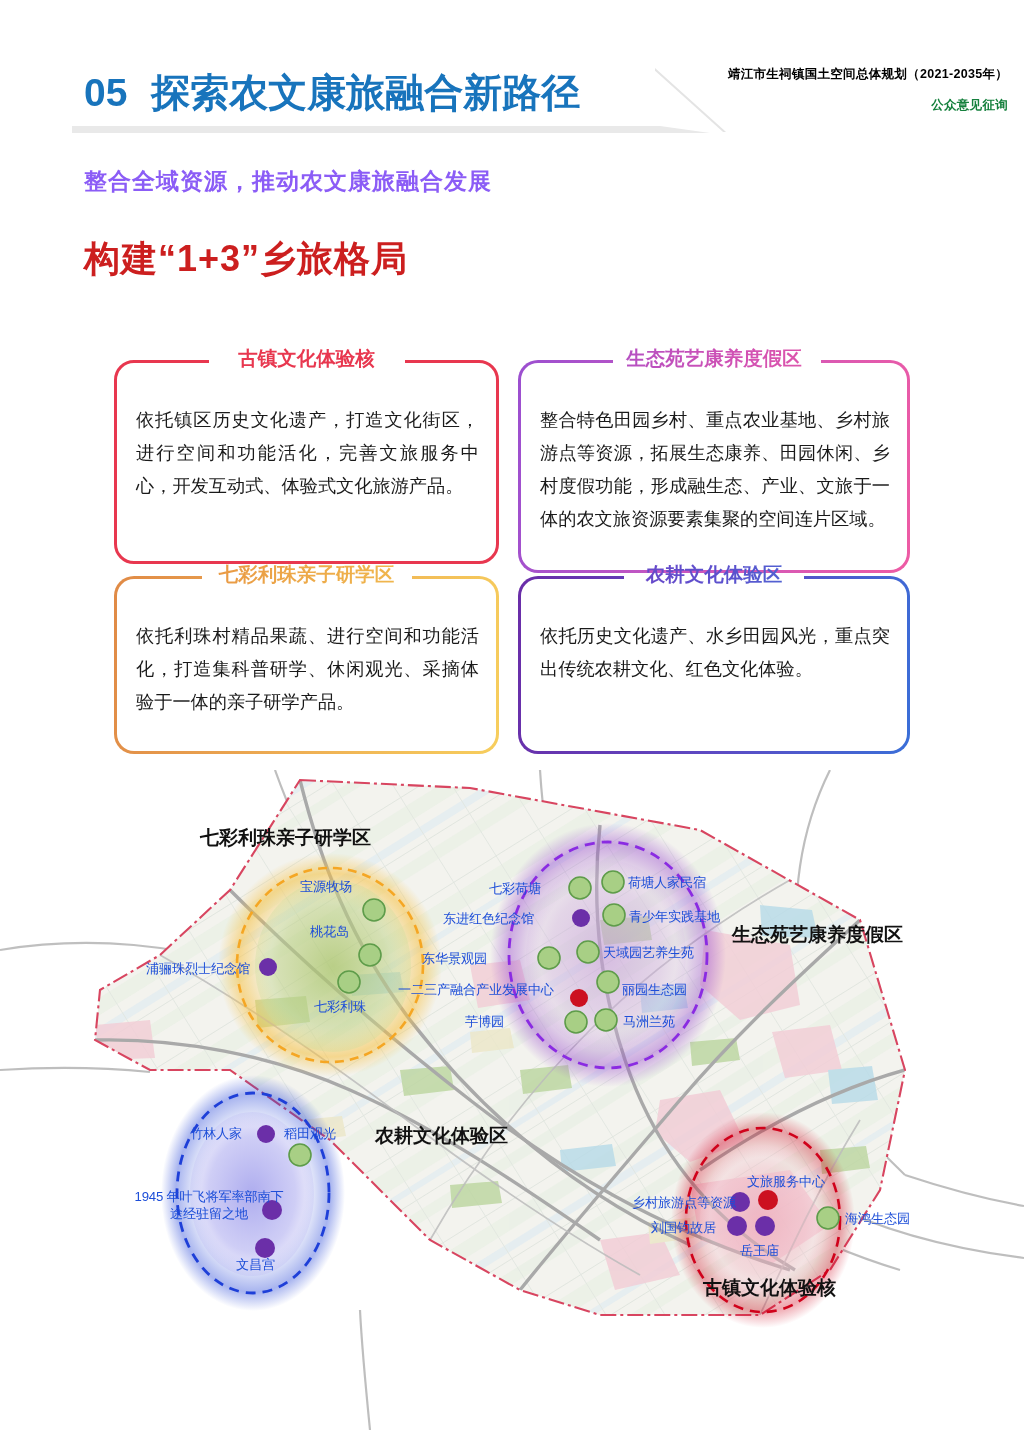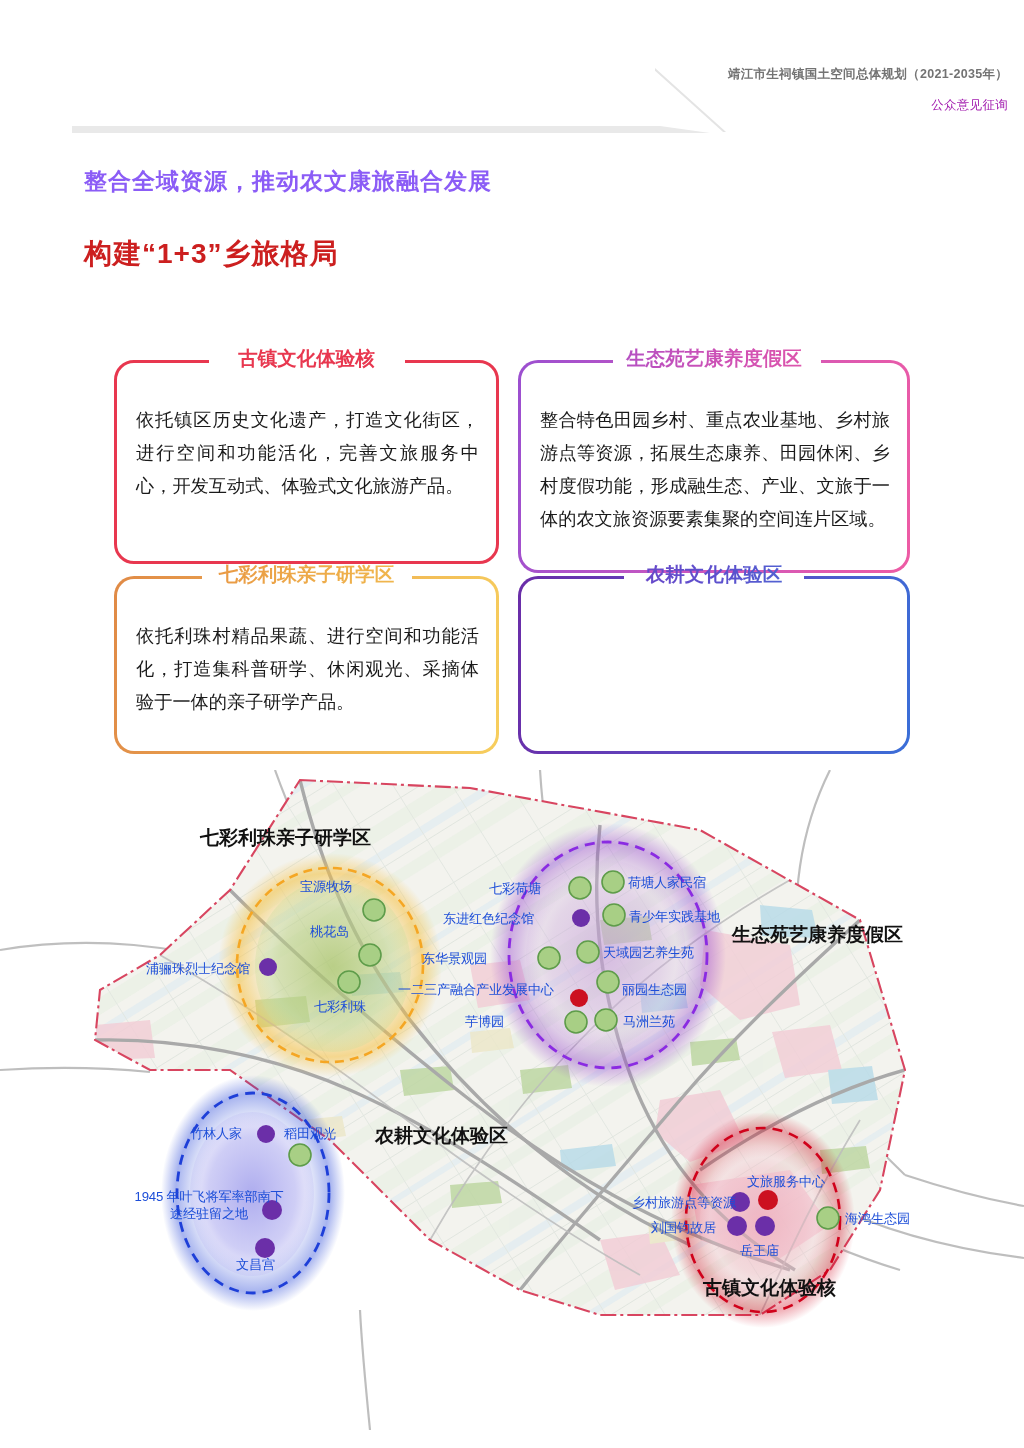--- a/index.html
+++ b/index.html
@@ -14,25 +14,25 @@
   .hdr-band {
     position:absolute; left:60px; top:62px; width:610px; height:56px;
   }
   .hdr-title {
     position:absolute; left:84px; top:66px;
     font-size:39px; font-weight:bold; color:#1874BC;
     letter-spacing:0px; white-space:nowrap;
   }
   .hdr-right { position:absolute; right:16px; top:66px; text-align:right; }
   .hdr-plan {
-    font-size:12.5px; color:#737373; font-weight:bold; white-space:nowrap;
+    font-size:12.5px; color:#000000; font-weight:bold; white-space:nowrap;
     letter-spacing:.3px;
   }
   .hdr-sub {
-    font-size:12.5px; color:#a21caf; font-weight:normal; margin-top:14px;
+    font-size:12.5px; color:#15803d; font-weight:bold; margin-top:14px;
     white-space:nowrap; letter-spacing:.3px;text-align:right;
   }
   .hdr-rule {
     position:absolute; left:72px; top:126px; width:940px; height:7px;
     background:#e9e9e9;
     clip-path: polygon(0 0, 588px 0, 638px 100%, 940px 100%, 940px 100%, 0 100%);
   }
   .hdr-diag {
     position:absolute; left:655px; top:68px; width:120px; height:64px;
     overflow:hidden;
@@ -43,21 +43,21 @@
   }
 
   
   .sub1 {
     position:absolute; left:84px; top:166px;
     font-size:23px; font-weight:bold; color:#8b5cf6; white-space:nowrap;
     letter-spacing:1px;
   }
   .sub2 {
     position:absolute; left:84px; top:235px;
-    font-size:28px; font-weight:bold; color:#CC1F1F; white-space:nowrap;
+    font-size:36px; font-weight:bold; color:#CC1F1F; white-space:nowrap;
     letter-spacing:1px;
   }
 
   
   .cards { position:absolute; left:0; top:348px; width:1024px; height:420px; }
   .card { position:absolute; }
   .card .frame {
     position:absolute; inset:0;
     border-radius:20px;
     border:3px solid transparent;
@@ -138,20 +138,24 @@
     letter-spacing:-.2px;
   }
   .poi.two { line-height:17px; white-space:normal; text-align:center;margin-left:24px; }
 </style>
 </head>
 <body>
 
 <div class="header">
   <div class="hdr-band"></div>
 
+  <div class="hdr-title">
+    <span>05</span>
+    <span style="display:inline-block;width:13px"></span><span>探索农文康旅融合新路径</span>
+  </div>
 
   <div class="hdr-diag"></div>
 
   <div class="hdr-right">
     <div class="hdr-plan">靖江市生祠镇国土空间总体规划（2021-2035年）</div>
     <div class="hdr-sub">公众意见征询</div>
   </div>
 
   <div class="hdr-rule"></div>
 </div>
@@ -179,20 +183,21 @@
     <div class="frame"></div>
     <div class="gap"></div>
     <div class="ttl">七彩利珠亲子研学区</div>
     <div class="body">依托利珠村精品果蔬、进行空间和功能活化，打造集科普研学、休闲观光、采摘体验于一体的亲子研学产品。</div>
   </div>
 
   <div class="card" id="card4">
     <div class="frame"></div>
     <div class="gap"></div>
     <div class="ttl">农耕文化体验区</div>
+    <div class="body">依托历史文化遗产、水乡田园风光，重点突出传统农耕文化、红色文化体验。</div>
   </div>
 
 </div>
 
 <div class="mapwrap">
 
   <svg class="mapsvg" width="1024" height="660" viewBox="0 0 1024 660">
     <defs>
       <clipPath id="townClip">
         <path d="M300 10 L470 18 L700 60 L860 150 L905 300 L880 420 L830 500

